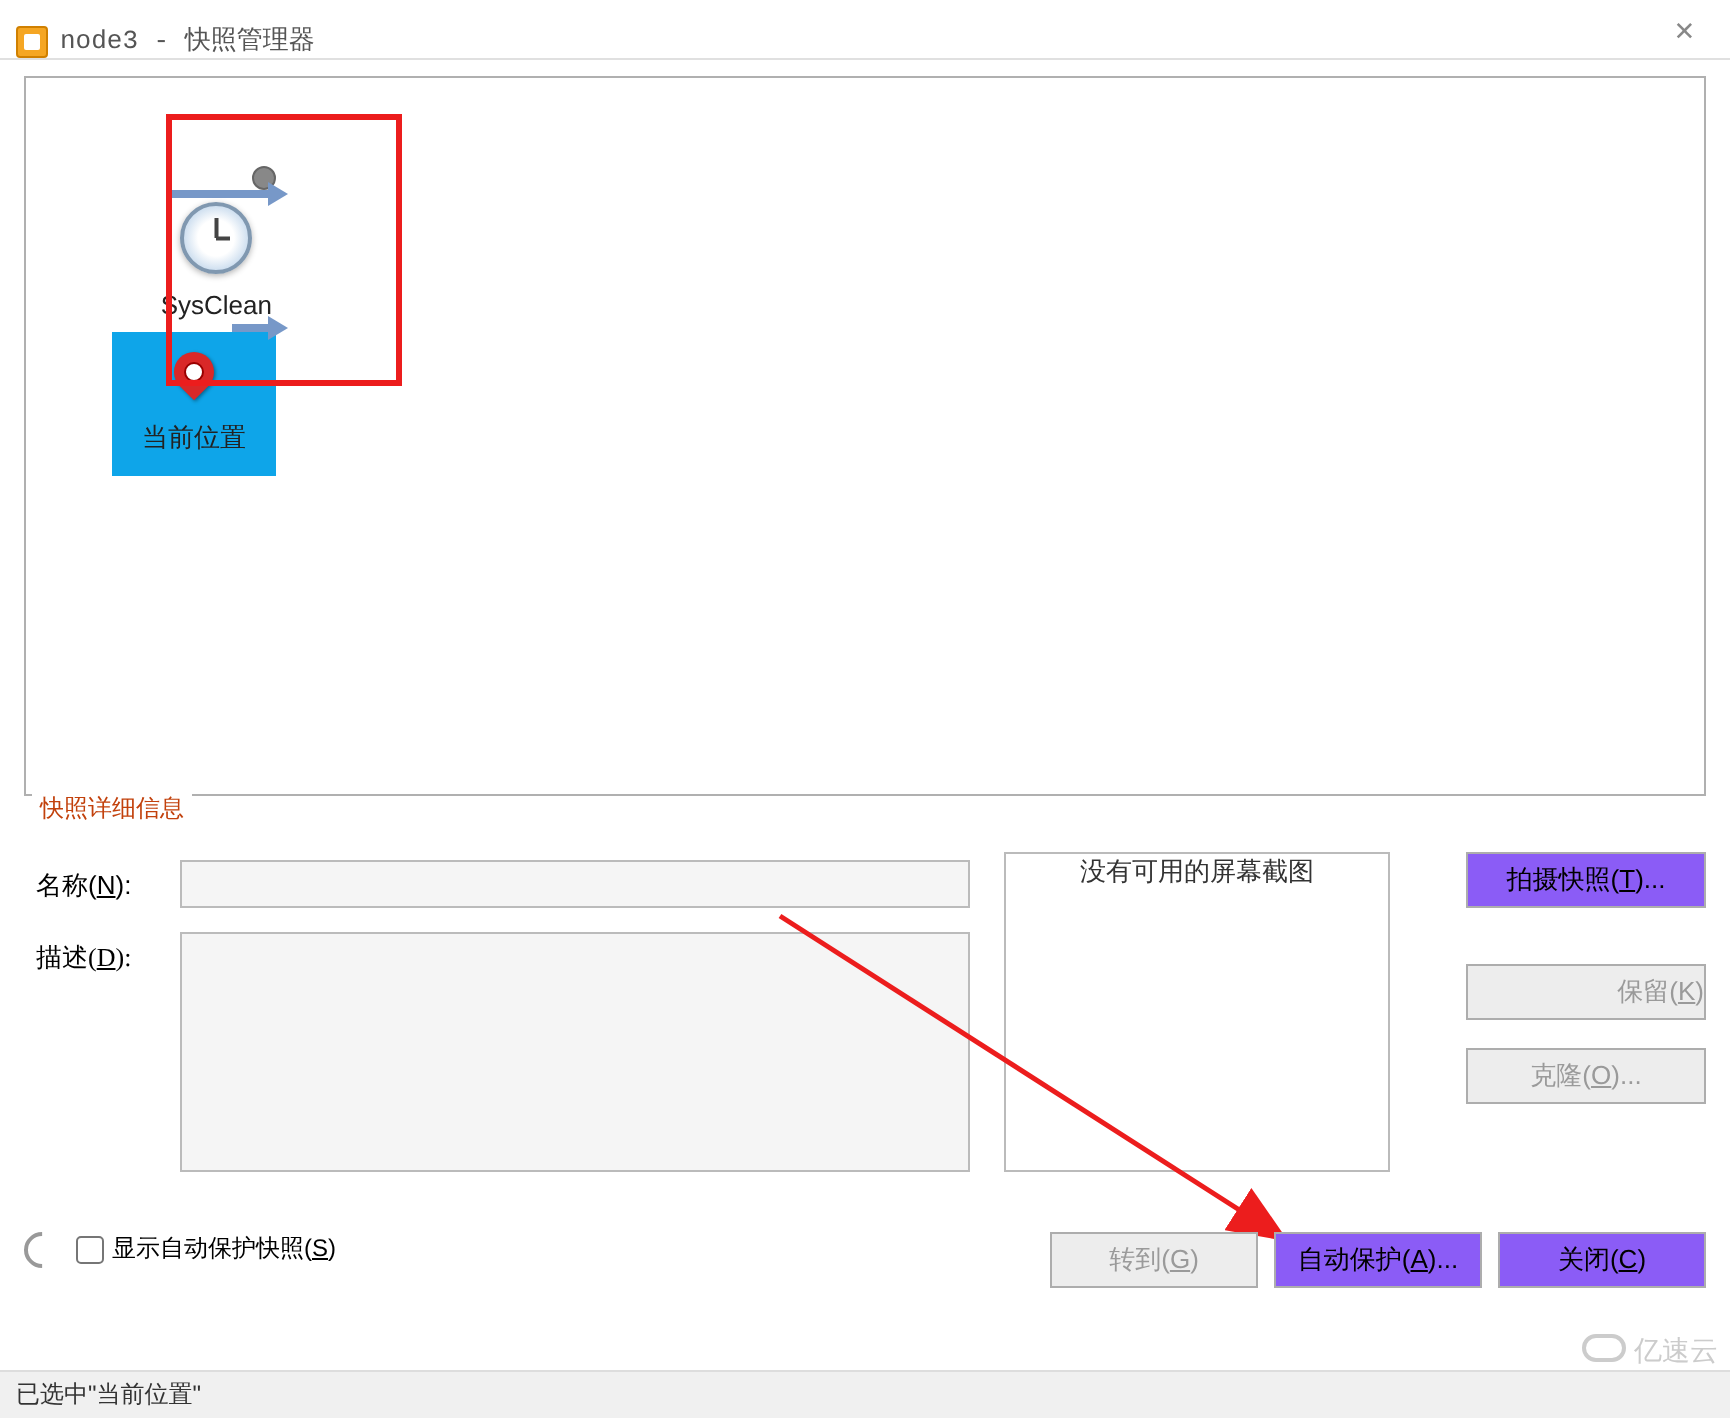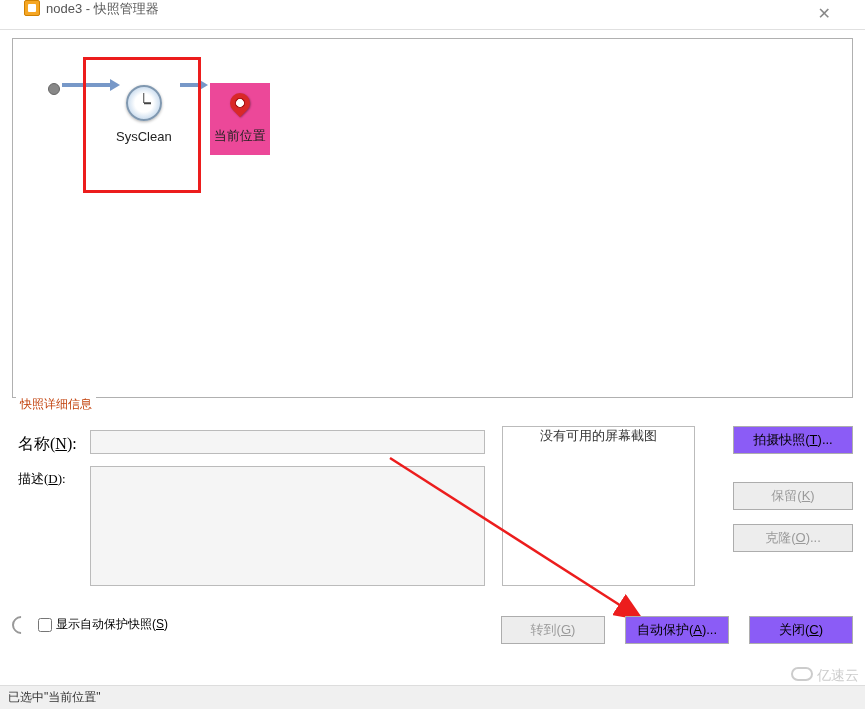--- a/index.html
+++ b/index.html
@@ -4,39 +4,40 @@
   <style>
     * { box-sizing: border-box; margin: 0; padding: 0; }
     body {
       font-family: "Microsoft YaHei", "SimSun", Arial, sans-serif;
       font-size: 12px;
       background: #fff;
       width: 865px; height: 709px;
       position: relative; overflow: hidden;
     }
     .titlebar {
-      height: 30px; display: flex; align-items: flex-start;
-      padding: 0 24px; background: #fff;
+      height: 30px; display: flex; align-items: flex-end;
+      padding: 0 8px; background: #fff;
       border-bottom: 1px solid #e0e0e0;
+      font-family: Liberation Mono, monospace;
     }
     .app-icon {
       width: 16px; height: 16px; background: #f5a623;
       border: 1px solid #d08000; border-radius: 2px;
       display: flex; align-items: center; justify-content: center;
       margin-right: 6px;
     }
     .app-icon-inner { width: 8px; height: 8px; background: #fff; border-radius: 1px; }
     .title-text { color: #555; font-size: 13px; }
     .close-x { margin-left: auto; color: #888; font-size: 16px; cursor: pointer; padding: 4px 10px; }
     .tree-area {
       margin: 8px 12px 0 12px; height: 360px;
       border: 1px solid #b0b0b0; background: #fff;
       position: relative;
     }
-    .node-row { display: flex; align-items: flex-start; position: absolute; top: 44px; left: 35px; }
+    .node-row { display: flex; align-items: flex-end; position: absolute; top: 44px; left: 35px; flex-direction: column; }
     .start-dot { width: 12px; height: 12px; background: #888; border-radius: 50%; border: 1px solid #666; }
     .arrow-line { width: 50px; height: 4px; background: #7798c8; margin: 0 2px; position: relative; }
     .arrow-line::after {
       content: ''; position: absolute; right: -8px; top: -4px;
       border-left: 10px solid #7798c8; border-top: 6px solid transparent;
       border-bottom: 6px solid transparent;
     }
     .arrow-line2 { width: 20px; height: 4px; background: #7798c8; margin: 0 2px 0 6px; position: relative; }
     .arrow-line2::after {
       content: ''; position: absolute; right: -8px; top: -4px;
@@ -47,52 +48,52 @@
     .clock-icon {
       width: 36px; height: 36px; border-radius: 50%;
       background: radial-gradient(circle, #fff 40%, #d0e0f0 70%, #a0b8d0);
       border: 2px solid #8098b0; position: relative;
       box-shadow: 0 1px 3px rgba(0,0,0,0.3);
     }
     .clock-icon::before { content:''; position:absolute; left:50%; top:50%; width:1.5px; height:10px; background:#444; transform-origin:bottom; transform:translate(-50%,-100%) rotate(0deg);}
     .clock-icon::after { content:''; position:absolute; left:50%; top:50%; width:1.5px; height:7px; background:#444; transform-origin:bottom; transform:translate(-50%,-100%) rotate(90deg);}
     .node-label { margin-top: 8px; font-size: 13px; color: #222; }
     .redbox { position:absolute; left:70px; top:18px; width:118px; height:136px; border:3px solid #ec1d1d; pointer-events:none; }
-    .here-node { display: flex; flex-direction: column; align-items: center; background: #ec4899; padding: 10px 4px; cursor:pointer; }
+    .here-node { display: flex; flex-direction: column; align-items: center; background: #0ea5e9; padding: 10px 15px; cursor:pointer; }
     .pin-icon {
       width: 20px; height: 20px; background: #d92828; border-radius: 50% 50% 50% 0;
       transform: rotate(-45deg); margin-bottom: 6px;
       box-shadow: 0 1px 2px rgba(0,0,0,0.4);
     }
     .pin-icon::after { content:''; position:absolute; left:5px; top:5px; width:8px; height:8px; background:#fff; border-radius:50%; border:1px solid #900;}
     .details-group {
       position: absolute; left: 12px; right: 12px; top: 398px; height: 198px;
     }
     .details-legend { position:absolute; top:-2px; left:4px; background:#fff; padding:0 4px; font-size:12px; color:#c2410c; }
-    .name-label { position:absolute; top:36px; left:6px; font-size:16px;font-family:Liberation Serif, serif; }
+    .name-label { position:absolute; top:36px; left:6px; font-size:13px; }
     .name-input { position:absolute; top:32px; left:78px; width:395px; height:24px; border:1px solid #bbb; background:#f5f5f5; padding:0 4px; }
     .desc-label { position:absolute; top:72px; left:6px; font-size:13px;font-family:Liberation Serif, serif; }
     .desc-box { position:absolute; top:68px; left:78px; width:395px; height:120px; border:1px solid #bbb; background:#f5f5f5; resize:none; padding:4px; font-family:inherit; }
     .preview-box { position:absolute; top:28px; left:490px; width:193px; height:160px; border:1px solid #bbb; background:#fff; display:flex; align-items:flex-start; justify-content:center; color:#333; font-size:13px; }
     .btn-col { position:absolute; top:28px; right:0; width:120px; display:flex; flex-direction:column; gap:14px; }
     .btn { height:28px; border:1px solid #adadad; background:#8b5cf6; font-size:13px; cursor:pointer; font-family:inherit; }
     .btn:disabled { color:#9a9a9a; cursor:default; background:#ededed; }
-    .btn-extra-gap { margin-top:14px; }
+    .btn-extra-gap { margin-top:14px;text-align:right; }
     .bottom-row {
       position:absolute; left:12px; right:12px; top:616px; height:32px;
       display:flex; align-items:flex-start;
     }
     .restore-icon {
       width:18px; height:18px; border:2px solid #999; border-radius:50%;
       border-top-color:transparent; border-right-color:transparent;
       transform:rotate(45deg); position:relative; margin-right:8px;
     }
     .chk-wrap { display:flex; align-items:center; gap:4px; cursor:pointer; }
     .chk-wrap input { width:14px; height:14px; }
-    .bottom-btns { margin-left:auto; display:flex; gap:20px; }
+    .bottom-btns { margin-left:auto; display:flex; gap:8px; }
     .bottom-btns .btn { width:104px; }
     .status-bar { position:absolute; left:0; right:0; bottom:0; height:24px; padding:0 8px; display:flex; align-items:center; background:#f0f0f0; border-top:1px solid #ddd; font-size:12px; color:#333; }
     .red-arrow { position:absolute; pointer-events:none; }
     .underline { text-decoration: underline; }
     .watermark { position:absolute; right:6px; bottom:24px; color:#ccc; font-size:14px; display:flex; align-items:flex-start; gap:4px; }
     .wm-circ { width:22px; height:14px; border:2px solid #ccc; border-radius:10px; position:relative; }
   </style>
 </head>
 <body>
 

